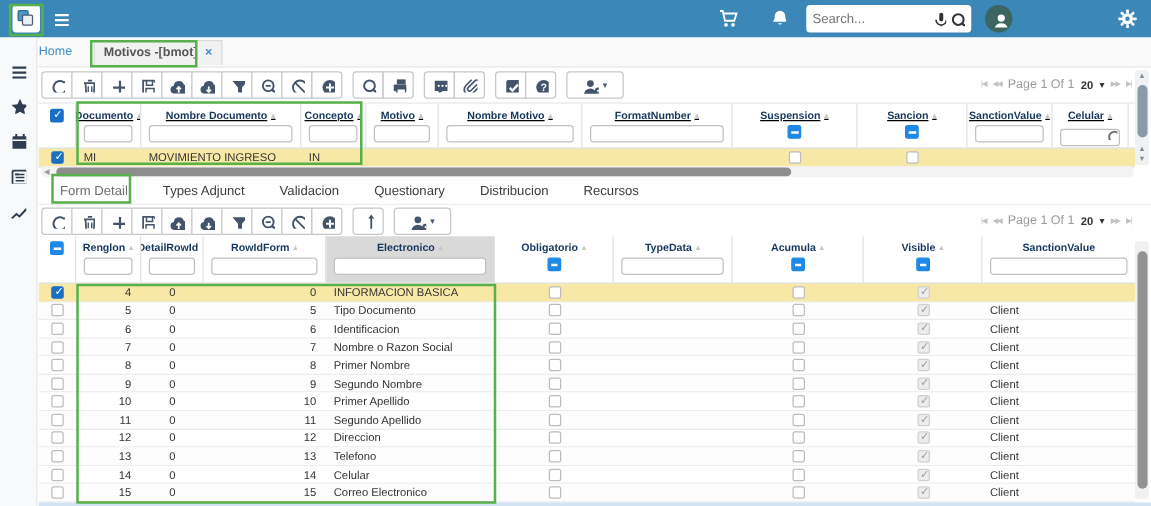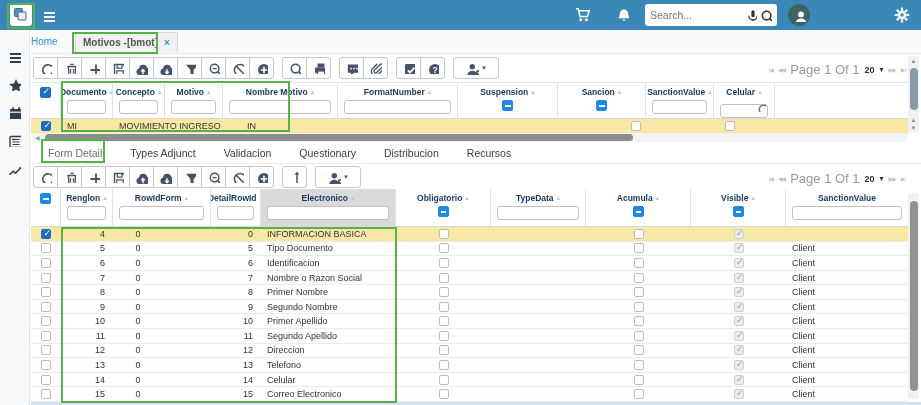--- a/index.html
+++ b/index.html
@@ -49,30 +49,30 @@
   .tgroup .tbtn:first-child { border-radius:3px 0 0 3px; }
   .tgroup .tbtn:last-child  { border-radius:0 3px 3px 0; }
   .tgroup .tbtn:only-child  { border-radius:3px; }
   .tbtn.wide { width:46px; gap:3px; }
   .caret { font-size:7px; color:#44546a; }
 
   .pager { position:absolute; right:16px; display:flex; align-items:center; gap:5px;
            font-size:8.5px; color:#c2c2c2; }
   .toolbar1 .pager { top:8px; } .toolbar2 .pager { top:7px; }
   .pager .pbtn { font-size:6px; letter-spacing:-1px; cursor:pointer; }
-  .pager .plabel { color:#9a9a9a; font-size:13px;text-align:center; }
+  .pager .plabel { color:#9a9a9a; font-size:10px;text-align:center; }
   .pager .psize { color:#333; font-size:9px; font-weight:bold; cursor:pointer; }
   .pager .pcaret { color:#333; font-size:8px; font-weight:bold; cursor:pointer; }
 
   
   .grid { position:absolute; left:0; }
   .grid1 { top:52px; height:51px; border-top:1px solid #e3e3e3; }
   .grid2 { top:159px; height:213px; }
   .ghead { display:flex; border-bottom:1px solid #d9d9d9; background:#fff; }
-  .grid1 .ghead { height:36px; } .grid2 .ghead { height:38px; }
+  .grid1 .ghead { height:36px;text-decoration:underline; } .grid2 .ghead { height:38px; }
   .gcol { border-right:1px solid #e2e2e2; overflow:hidden; padding-top:2px; cursor:pointer; }
   .gcol.sorted { background:#d9d9d9; }
   .glabel { height:14px; display:flex; align-items:center; justify-content:center; gap:3px;
             font-size:8.5px; font-weight:bold; color:#17375e; white-space:nowrap; overflow:hidden; }
   .sort { color:#c6c6c6; font-size:7px; }
   .gfilter { height:18px; display:flex; align-items:flex-start; justify-content:center; padding-top:1px; }
   .gfilter input { width:calc(100% - 12px); height:14px; border:1px solid #c0c0c0; border-radius:3px;
                    font-size:9px; padding:0 3px; outline:none; font-family:inherit; }
   .selcol { display:flex; align-items:flex-start; justify-content:center; padding-top:4px; }
   .pfw { position:relative; width:calc(100% - 12px); }
@@ -474,20 +474,29 @@
         </div>
         <div class="gcol" style="width:52px">
           <div class="glabel">
               <span>Documento</span>
               <span class="sort">▴</span>
             </div>
           <div class="gfilter">
               <input style="">
             </div>
         </div>
+        <div class="gcol" style="width:128px">
+          <div class="glabel">
+              <span>Nombre Documento</span>
+              <span class="sort">▴</span>
+            </div>
+          <div class="gfilter">
+              <input style="">
+            </div>
+        </div>
         <div class="gcol" style="width:52px">
           <div class="glabel">
               <span>Concepto</span>
               <span class="sort">▴</span>
             </div>
           <div class="gfilter">
               <input style="">
             </div>
         </div>
         <div class="gcol" style="width:58px">
@@ -680,32 +689,32 @@
         </div>
         <div class="gcol" style="width:52px">
           <div class="glabel">
               <span>Renglon</span>
               <span class="sort">▴</span>
             </div>
           <div class="gfilter">
               <input style="">
             </div>
         </div>
+        <div class="gcol" style="width:50px">
+          <div class="glabel">
+              <span>DetailRowId</span>
+              <span class="sort">▴</span>
+            </div>
+          <div class="gfilter">
+              <input style="">
+            </div>
+        </div>
         <div class="gcol" style="width:98px">
           <div class="glabel">
               <span>RowIdForm</span>
-              <span class="sort">▴</span>
-            </div>
-          <div class="gfilter">
-              <input style="">
-            </div>
-        </div>
-        <div class="gcol" style="width:50px">
-          <div class="glabel">
-              <span>DetailRowId</span>
               <span class="sort">▴</span>
             </div>
           <div class="gfilter">
               <input style="">
             </div>
         </div>
         <div class="gcol sorted" style="width:135px">
           <div class="glabel">
               <span>Electronico</span>
               <span class="sort">▴</span>

